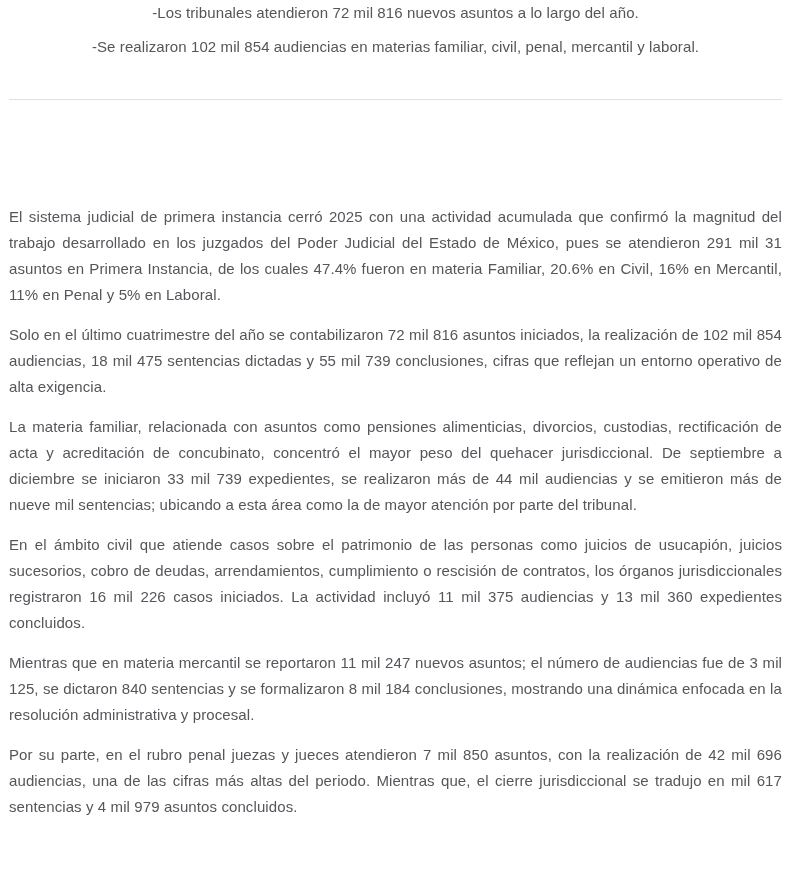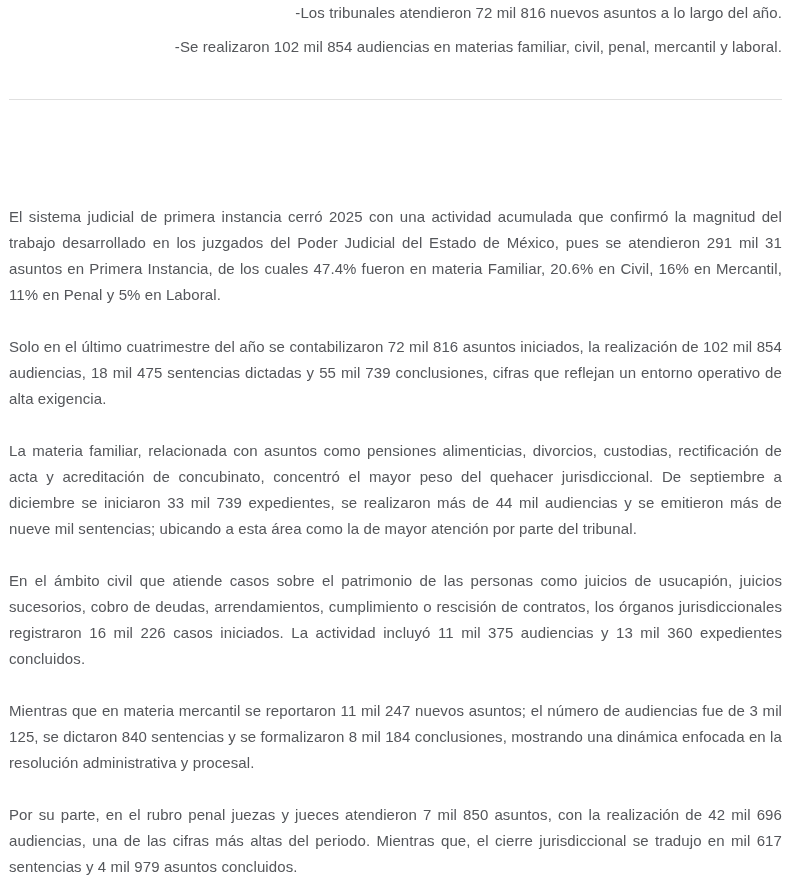--- a/index.html
+++ b/index.html
@@ -19,34 +19,34 @@
     box-sizing: border-box;
     width: 812px;
   }
   p {
     margin: 0;
     font-size: 15px;
     line-height: 26px;
     letter-spacing: 0.1px;
   }
   .bullet-line {
-    text-align: right;
+    text-align: center;
   }
   .bullet-line + .bullet-line {
     margin-top: 8px;
   }
   hr.section-divider {
     border: none;
     border-top: 1px solid #e0e0e0;
     margin: 39px 0 0 0;
     height: 0;
   }
   .body-paragraph {
     text-align: justify;
-    margin-top: 26px;
+    margin-top: 14px;
   }
   .body-paragraph.first {
     margin-top: 104px;
   }
 </style>
 </head>
 <body>
 
 <div class="content">
 

